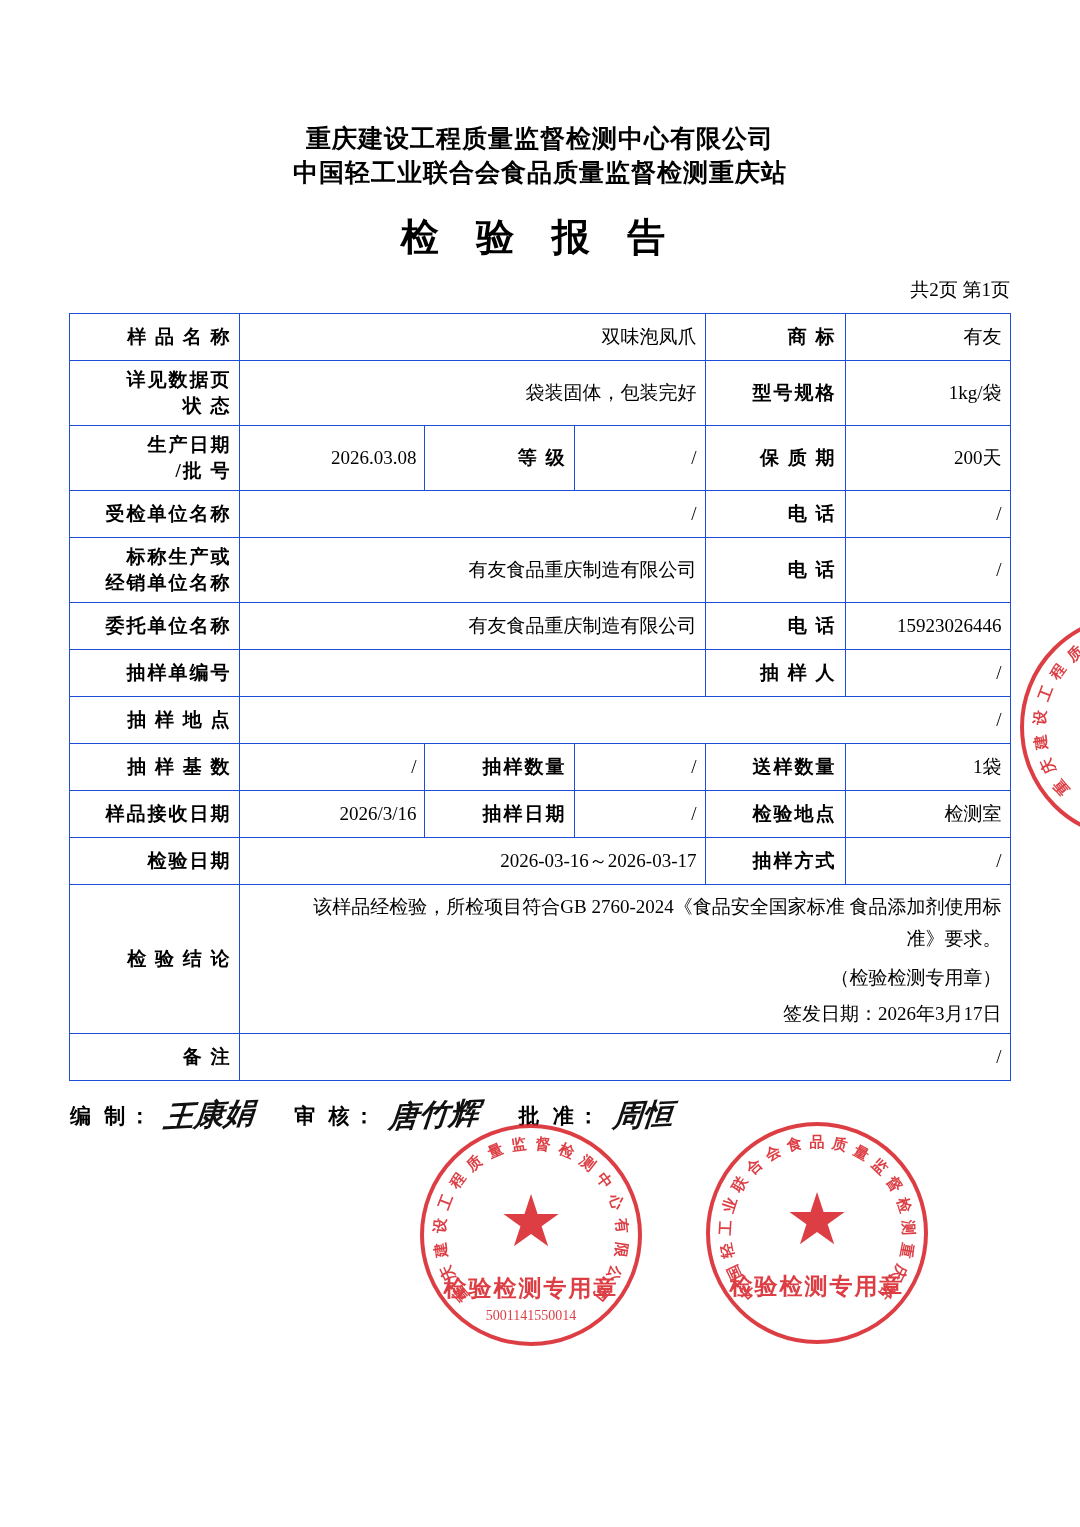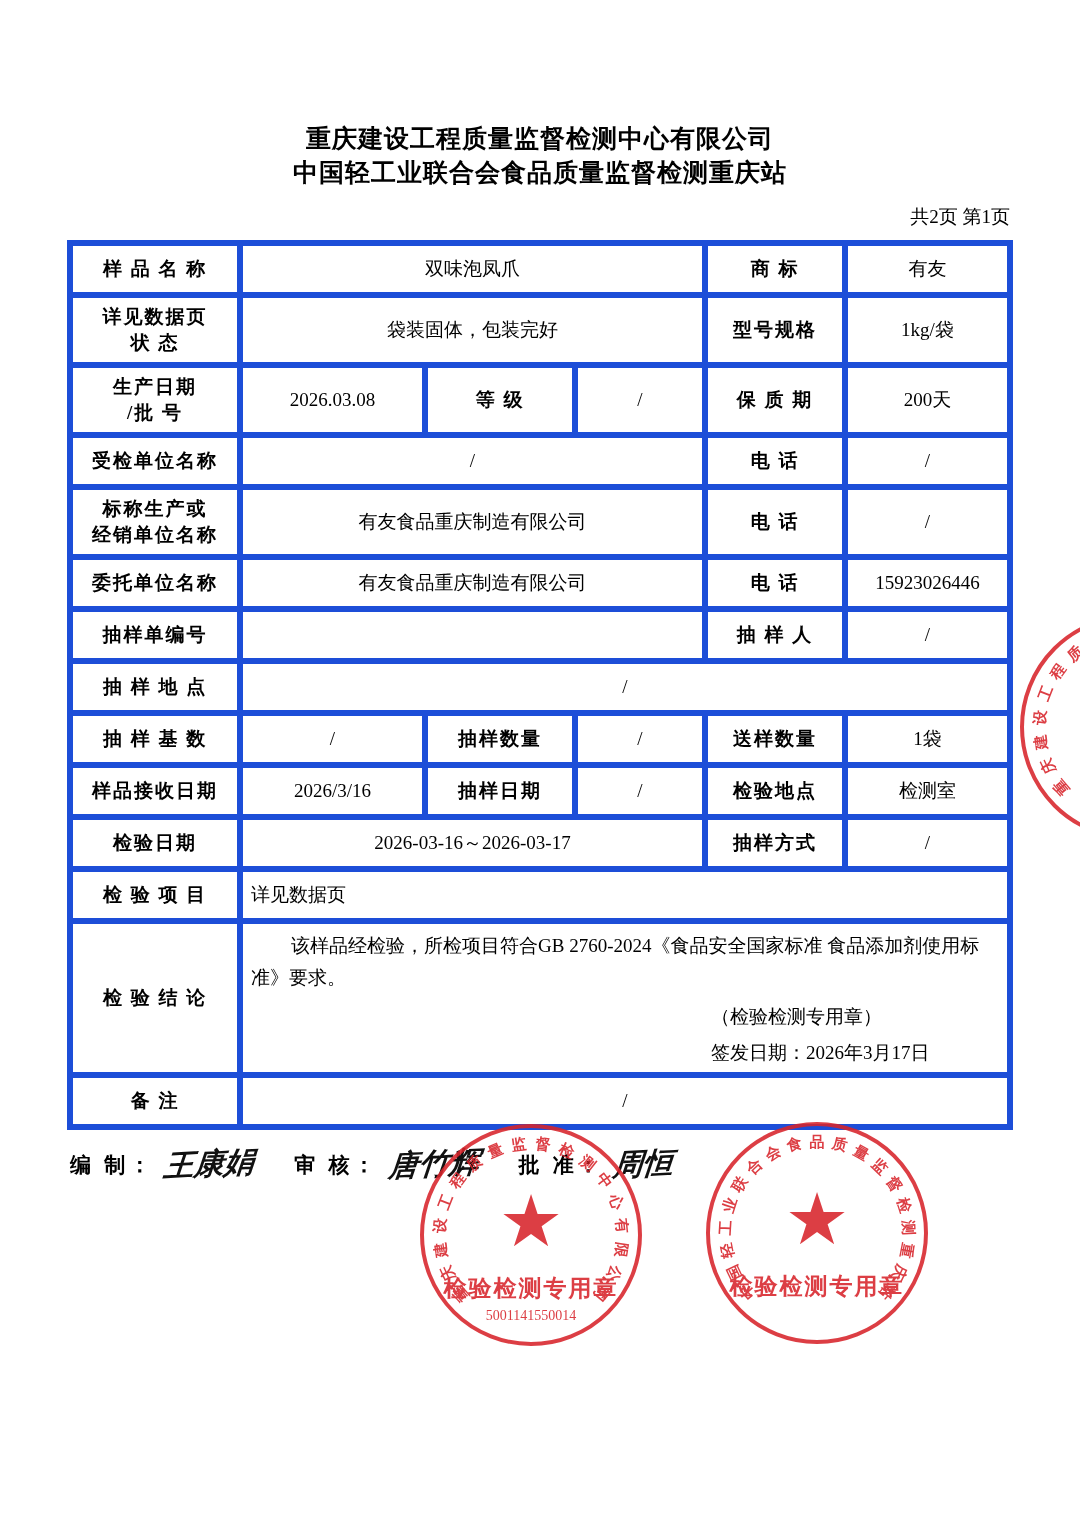--- a/index.html
+++ b/index.html
@@ -67,25 +67,26 @@
     font-size: 19px;
     white-space: nowrap;
   }
   table.main {
     width: 940px;
     margin: 6px auto 0 auto;
     border-collapse: collapse;
     table-layout: fixed;
   }
   table.main td {
-    border: 6px solid #1d4ed8;
+    border: 1px solid #1d4ed8;
     font-size: 19px;
     padding: 6px 8px;
     vertical-align: middle;
     height: 34px;
+    text-align: right;
   }
   .lbl {
     text-align: center;
     font-weight: bold;
     letter-spacing: 2px;
     white-space: pre-line;
     line-height: 26px;
   }
   .val-c {
     text-align: center;
@@ -213,20 +214,21 @@
   }
 </style>
 </head>
 <body>
 
 <div class="page">
 
   <div class="header">
     <div class="org-line">重庆建设工程质量监督检测中心有限公司</div>
     <div class="org-line">中国轻工业联合会食品质量监督检测重庆站</div>
+    <div class="doc-title">检 验 报 告</div>
   </div>
 
   <div class="meta-row">
     <div class="page-count">共2页  第1页</div>
   </div>
 
   <table class="main">
     <colgroup>
       <col style="width:170px">
       <col style="width:185px">
@@ -313,24 +315,20 @@
         <td class="val-c">检测室</td>
       </tr>
 
       <tr>
         <td class="lbl tall-1">检验日期</td>
         <td class="val-c" colspan="3">2026-03-16～2026-03-17</td>
         <td class="lbl">抽样方式</td>
         <td class="val-c">/</td>
       </tr>
 
-      <tr>
-        <td class="lbl tall-3">检 验 项 目</td>
-        <td class="val-l" colspan="5">详见数据页</td>
-      </tr>
 
 
       <tr>
         <td class="lbl">检 验 结 论</td>
         <td class="concl-cell" colspan="5">
           <div class="concl-text">该样品经检验，所检项目符合GB  2760-2024《食品安全国家标准 食品添加剂使用标准》要求。</div>
           <div class="stamp-note">（检验检测专用章）</div>
           <div class="stamp-note">签发日期：2026年3月17日</div>
         </td>
       </tr>

